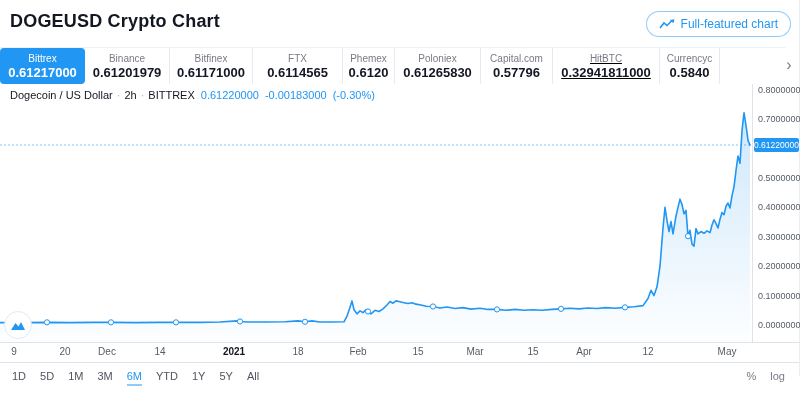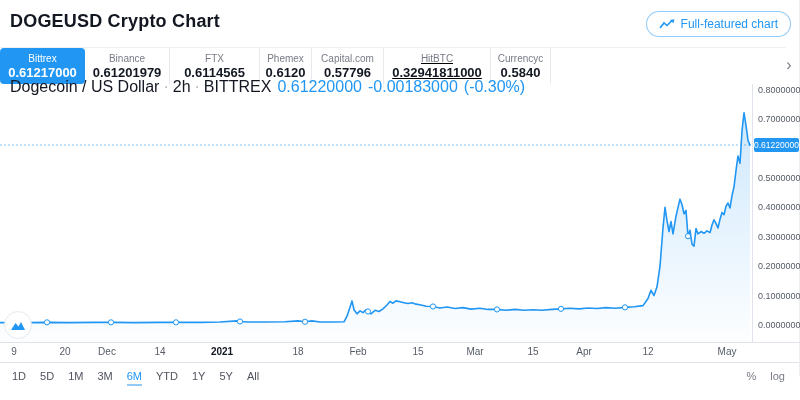--- a/index.html
+++ b/index.html
@@ -21,21 +21,21 @@
        align-items:center;border-right:1px solid #e8eaef;cursor:pointer;background:#fff;padding-top:1px;}
   .tab .t-name{font-size:10px;color:#787b86;line-height:12px;white-space:nowrap;overflow:hidden;max-width:95%;}
   .tab .t-val{font-size:13px;font-weight:700;color:#131722;line-height:15px;white-space:nowrap;}
   .tab.selected{background:#2196f3;border-radius:4px;border-right:none;}
   .tab.selected .t-name,.tab.selected .t-val{color:#fff;}
   .tab-chevron{position:absolute;top:56px;right:3px;width:14px;height:20px;color:#787b86;font-size:16px;
                line-height:18px;text-align:center;cursor:pointer;}
 
   
   .plot{position:absolute;top:84px;left:0;width:752px;height:258px;cursor:crosshair;}
-  .legend{position:absolute;top:78px;left:10px;font-size:16px;color:#131722;z-index:5;white-space:nowrap;}
+  .legend{position:absolute;top:89px;left:10px;font-size:11px;color:#131722;z-index:5;white-space:nowrap;}
   .legend .sep{color:#b2b5be;margin:0 4px;}
   .legend .blue{color:#2196f3;margin-left:6px;}
   .logo{position:absolute;left:4px;top:311px;width:26px;height:26px;border-radius:50%;background:#fff;
         border:1px solid #e6e9ef;display:flex;align-items:center;justify-content:center;z-index:6;cursor:pointer;}
 
   
   .axis-y{position:absolute;top:84px;left:752px;width:48px;height:258px;border-left:1px solid #e0e3eb;
           overflow:hidden;}
   .ytick{position:absolute;left:5px;transform:translateY(-50%);font-size:9px;color:#555b66;white-space:nowrap;}
   .price-tag{position:absolute;left:1px;right:2px;height:14px;background:#2196f3;border-radius:2px;
@@ -74,27 +74,35 @@
 
   <div class="tabs" id="tabs">
       <div class="tab selected" style="width: 85px;">
         <span class="t-name">Bittrex</span>
         <span class="t-val">0.61217000</span>
       </div>
       <div class="tab" style="width: 85px;">
         <span class="t-name">Binance</span>
         <span class="t-val">0.61201979</span>
       </div>
+      <div class="tab" style="width: 83px;">
+        <span class="t-name">Bitfinex</span>
+        <span class="t-val">0.61171000</span>
+      </div>
       <div class="tab" style="width: 90px;">
         <span class="t-name">FTX</span>
         <span class="t-val">0.6114565</span>
       </div>
       <div class="tab" style="width: 52px;">
         <span class="t-name">Phemex</span>
         <span class="t-val">0.6120</span>
+      </div>
+      <div class="tab" style="width: 86px;">
+        <span class="t-name">Poloniex</span>
+        <span class="t-val">0.61265830</span>
       </div>
       <div class="tab" style="width: 72px;">
         <span class="t-name">Capital.com</span>
         <span class="t-val">0.57796</span>
       </div>
       <div class="tab" style="width: 107px; text-decoration: underline;">
         <span class="t-name">HitBTC</span>
         <span class="t-val">0.32941811000</span>
       </div>
       <div class="tab" style="width: 60px;">
@@ -152,21 +160,21 @@
       <div class="ytick" style="top: 211.6px;">0.10000000</div>
       <div class="ytick" style="top: 241px;">0.00000000</div>
     </div>
 
   <div class="sep-x"></div>
   <div class="axis-x" id="axisX">
       <span class="xtick" style="left: 14px;">9</span>
       <span class="xtick" style="left: 65px;">20</span>
       <span class="xtick" style="left: 107px;">Dec</span>
       <span class="xtick" style="left: 160px;">14</span>
-      <span class="xtick major" style="left: 222px;">2021</span>
+      <span class="xtick major" style="left: 234px;">2021</span>
       <span class="xtick" style="left: 298px;">18</span>
       <span class="xtick" style="left: 358px;">Feb</span>
       <span class="xtick" style="left: 418px;">15</span>
       <span class="xtick" style="left: 475px;">Mar</span>
       <span class="xtick" style="left: 533px;">15</span>
       <span class="xtick" style="left: 584px;">Apr</span>
       <span class="xtick" style="left: 648px;">12</span>
       <span class="xtick" style="left: 727px;">May</span>
     </div>
 

